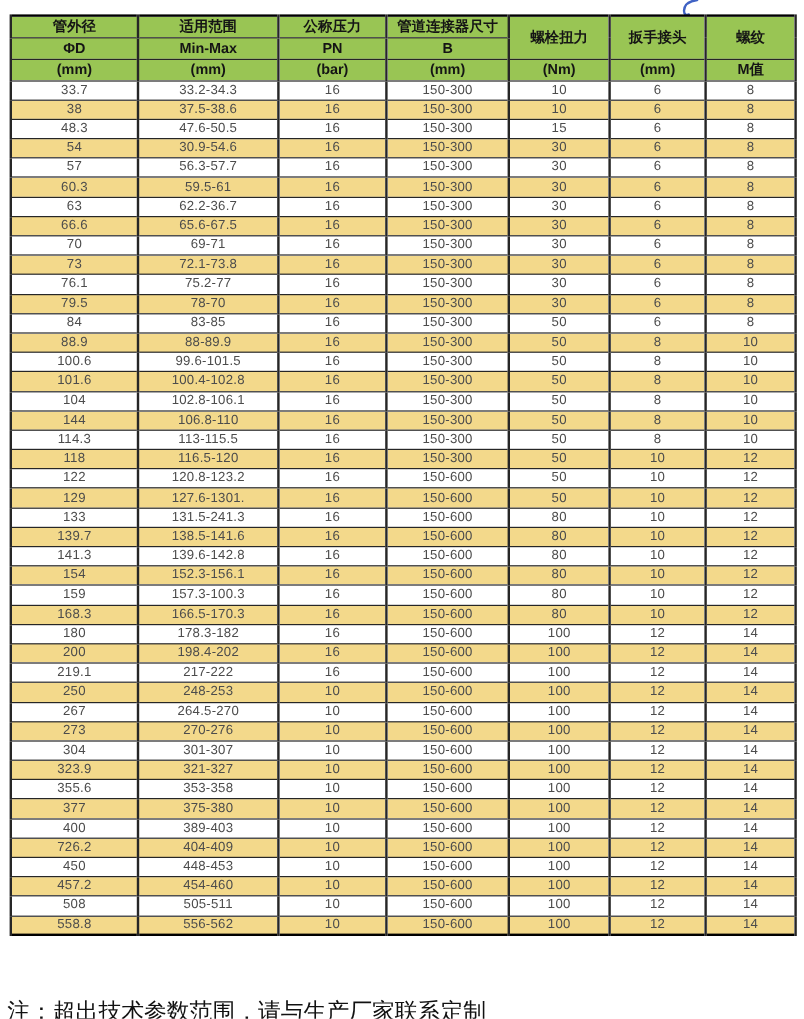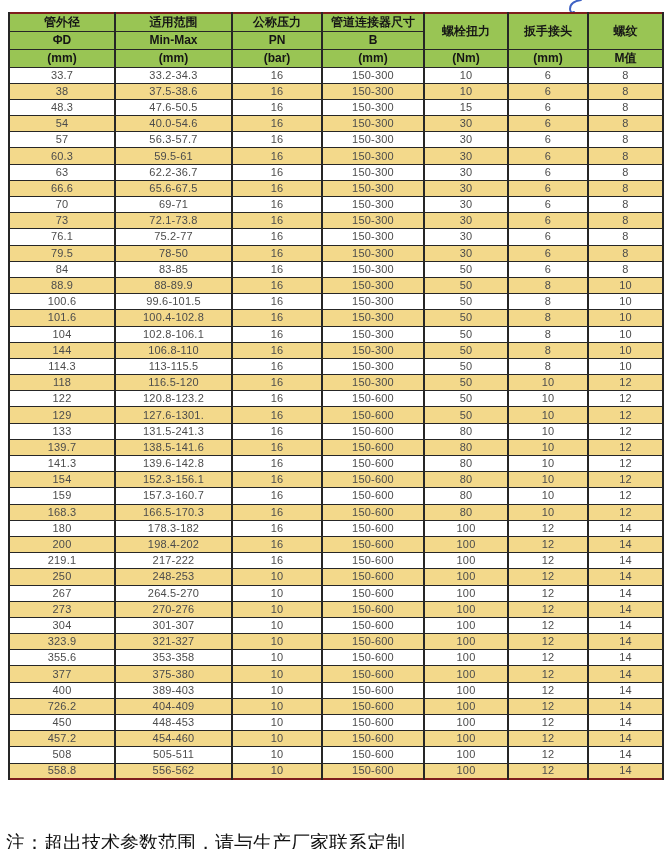--- a/index.html
+++ b/index.html
@@ -17,21 +17,21 @@
     width: 654px;
     border-collapse: collapse;
     table-layout: fixed;
   }
   table.spec th, table.spec td {
     border: 1px solid #262626;
     border-left-width: 2px; border-right-width: 2px;
     text-align: center; vertical-align: middle;
     overflow: hidden; white-space: nowrap;
   }
-  table.spec { border: 2px solid #7f1d1d; }
+  table.spec { border: 2px solid #000000; }
 
   thead th {
     background: #99c554;
     color: #151515;
     font-size: 12px;
     font-weight: 600;
     height: 18px;
     line-height: 1;
   }
   thead tr.units th { font-weight: 700; }
@@ -122,21 +122,21 @@
           <td>48.3</td>
           <td>47.6-50.5</td>
           <td>16</td>
           <td>150-300</td>
           <td>15</td>
           <td>6</td>
           <td>8</td>
         </tr>
         <tr class="alt">
           <td>54</td>
-          <td>40.0-54.6</td>
+          <td>30.9-54.6</td>
           <td>16</td>
           <td>150-300</td>
           <td>30</td>
           <td>6</td>
           <td>8</td>
         </tr>
         <tr>
           <td>57</td>
           <td>56.3-57.7</td>
           <td>16</td>
@@ -194,21 +194,21 @@
           <td>76.1</td>
           <td>75.2-77</td>
           <td>16</td>
           <td>150-300</td>
           <td>30</td>
           <td>6</td>
           <td>8</td>
         </tr>
         <tr class="alt">
           <td>79.5</td>
-          <td>78-50</td>
+          <td>78-70</td>
           <td>16</td>
           <td>150-300</td>
           <td>30</td>
           <td>6</td>
           <td>8</td>
         </tr>
         <tr>
           <td>84</td>
           <td>83-85</td>
           <td>16</td>
@@ -329,21 +329,21 @@
           <td>154</td>
           <td>152.3-156.1</td>
           <td>16</td>
           <td>150-600</td>
           <td>80</td>
           <td>10</td>
           <td>12</td>
         </tr>
         <tr>
           <td>159</td>
-          <td>157.3-160.7</td>
+          <td>157.3-100.3</td>
           <td>16</td>
           <td>150-600</td>
           <td>80</td>
           <td>10</td>
           <td>12</td>
         </tr>
         <tr class="alt">
           <td>168.3</td>
           <td>166.5-170.3</td>
           <td>16</td>

